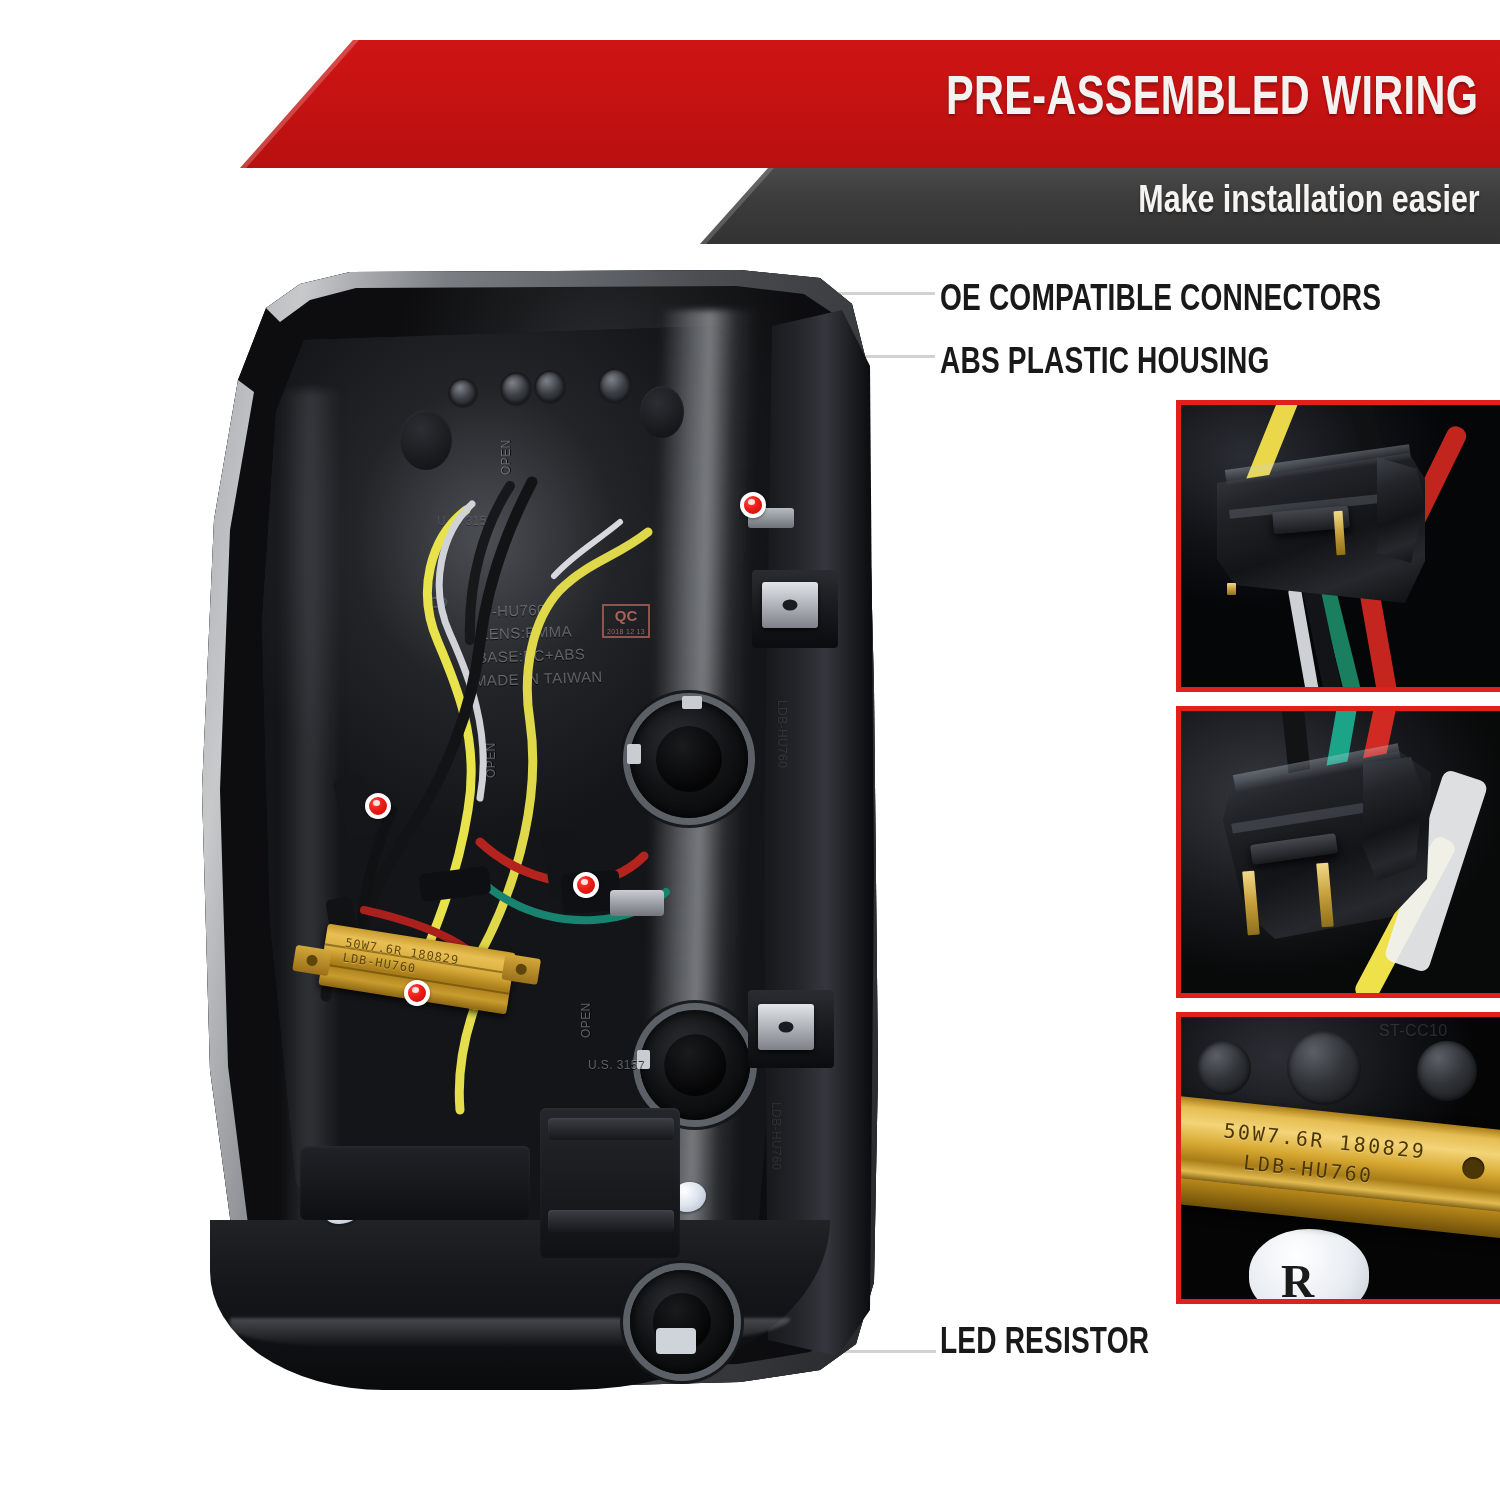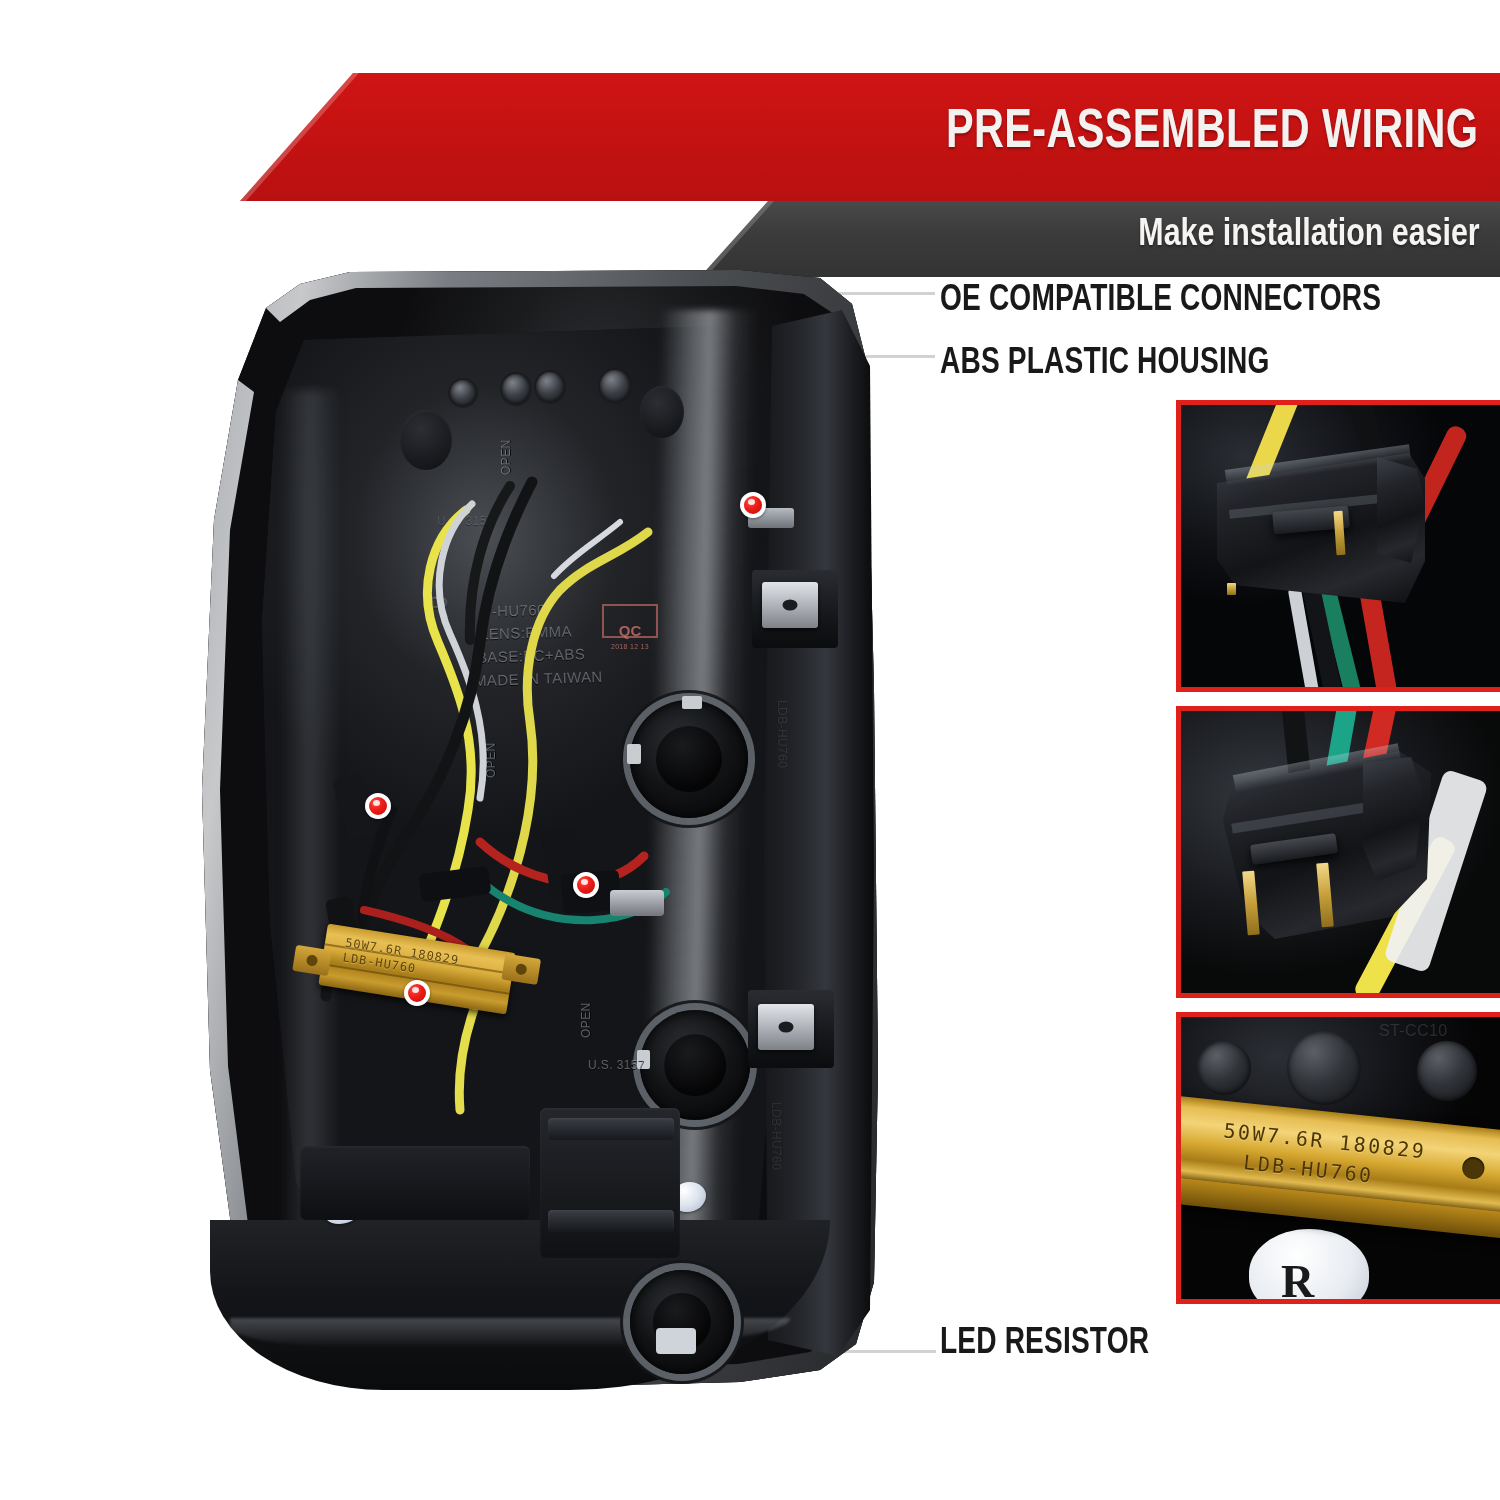--- a/index.html
+++ b/index.html
@@ -5,21 +5,21 @@
   * { box-sizing: border-box; margin: 0; padding: 0; }
   html, body { width: 1500px; height: 1500px; }
   body {
     background: #ffffff;
     font-family: "Liberation Sans", sans-serif;
     position: relative;
     overflow: hidden;
   }
 
   
-  .banner { position: absolute; left: 0; top: 0; width: 1500px; height: 260px; margin-top: 33px; }
+  .banner { position: absolute; left: 0; top: 0; width: 1500px; height: 260px; }
 
   .banner-red {
     position: absolute;
     left: 240px; top: 40px;
     width: 1260px; height: 128px;
     background: linear-gradient(180deg, #cf1414 0%, #c51212 48%, #b81010 100%);
     clip-path: polygon(113px 0, 1260px 0, 1260px 128px, 0 128px);
     box-shadow: 0 1px 2px rgba(0,0,0,.25);
   }
   .banner-red-edge {
@@ -321,28 +321,28 @@
     white-space: pre;
     text-shadow: 0 1px 0 rgba(0,0,0,.75);
     font-family: "Liberation Sans", sans-serif;
   }
   .emboss-sm { font-size: 12px; line-height: 16px; }
   .emboss-rot-90  { transform: rotate(-90deg); transform-origin: left top; }
   .emboss-rot-p90 { transform: rotate(90deg);  transform-origin: left top; }
 
   .qc-stamp {
     position: absolute;
-    width: 56px; height: 34px;
+    width: 48px; height: 34px;
     border: 2px solid rgba(188,102,96,.72);
     color: rgba(196,112,104,.82);
     font-size: 15px;
     font-weight: 700;
     text-align: center;
     line-height: 14px;
-    padding-top: 18px;
+    padding-top: 3px;
   }
   .qc-date { display: block; font-size: 7px; font-weight: 400; letter-spacing: .3px; margin-top: 2px; }
 
   
   .blob {
     position: absolute;
     border-radius: 52% 48% 58% 42% / 54% 46% 56% 44%;
     background: radial-gradient(circle at 36% 30%, #ffffff 0%, #dde4ee 48%, #aab6c6 100%);
     box-shadow: 0 1px 3px rgba(0,0,0,.5);
   }

